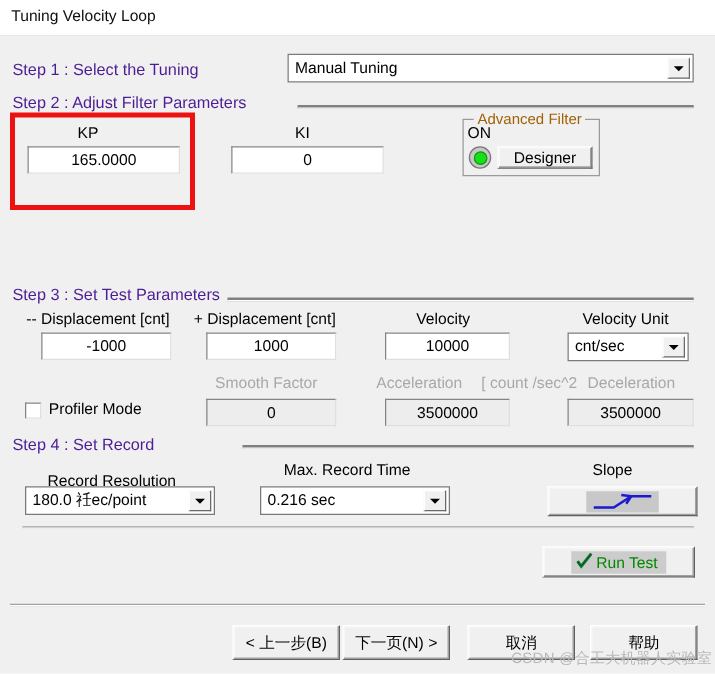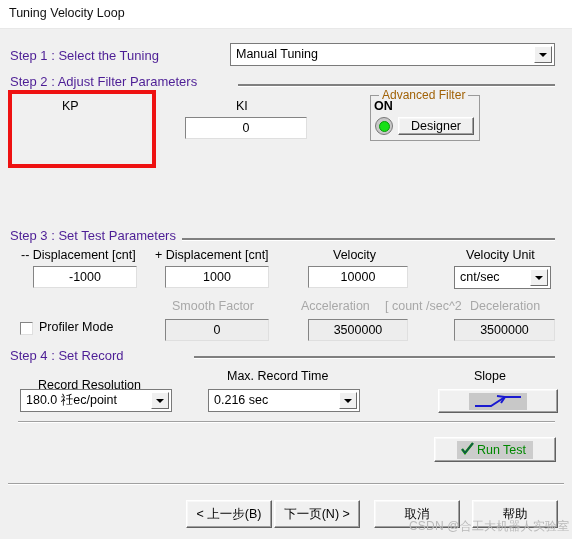--- a/index.html
+++ b/index.html
@@ -264,27 +264,28 @@
     <div class="cval">Manual Tuning</div>
     <div class="carrow">
         <i></i>
       </div>
   </div>
 
   <div class="step-label" style="left:10px; top:74px;">Step 2 :  Adjust Filter Parameters</div>
   <div class="hsep" style="left:238px; top:84px; width:317px;"></div>
 
   <div class="field-label" style="left:62px; top:99px;">KP</div>
+  <div class="tbox" style="left:22px; top:117px; width:122px; height:22px; line-height:20px;">165.0000</div>
 
   <div class="field-label" style="left:236px; top:99px;">KI</div>
   <div class="tbox" style="left:185px; top:117px; width:122px; height:22px; line-height:20px;">0</div>
 
   <div class="groupbox" style="left:370px; top:95px; width:110px; height:46px;">
     <div class="gtitle">Advanced Filter</div>
-    <div style="position:absolute; left:3px; top:3px; font-size:12.5px;font-weight:bold;">ON</div>
+    <div style="position:absolute; left:3px; top:3px; font-size:12.5px;">ON</div>
     <div class="led-outer" style="left:4px; top:21px;">
       <div class="led-inner"></div>
     </div>
     <div class="btn" style="left:27px; top:21px; width:76px; height:18px;">Designer</div>
   </div>
 
   <div class="red-box" style="left:8px; top:90px; width:148px; height:78px;"></div>
 
   <div class="step-label" style="left:10px; top:228px;">Step 3 : Set Test  Parameters</div>
   <div class="hsep" style="left:182px; top:238px; width:373px;"></div>

